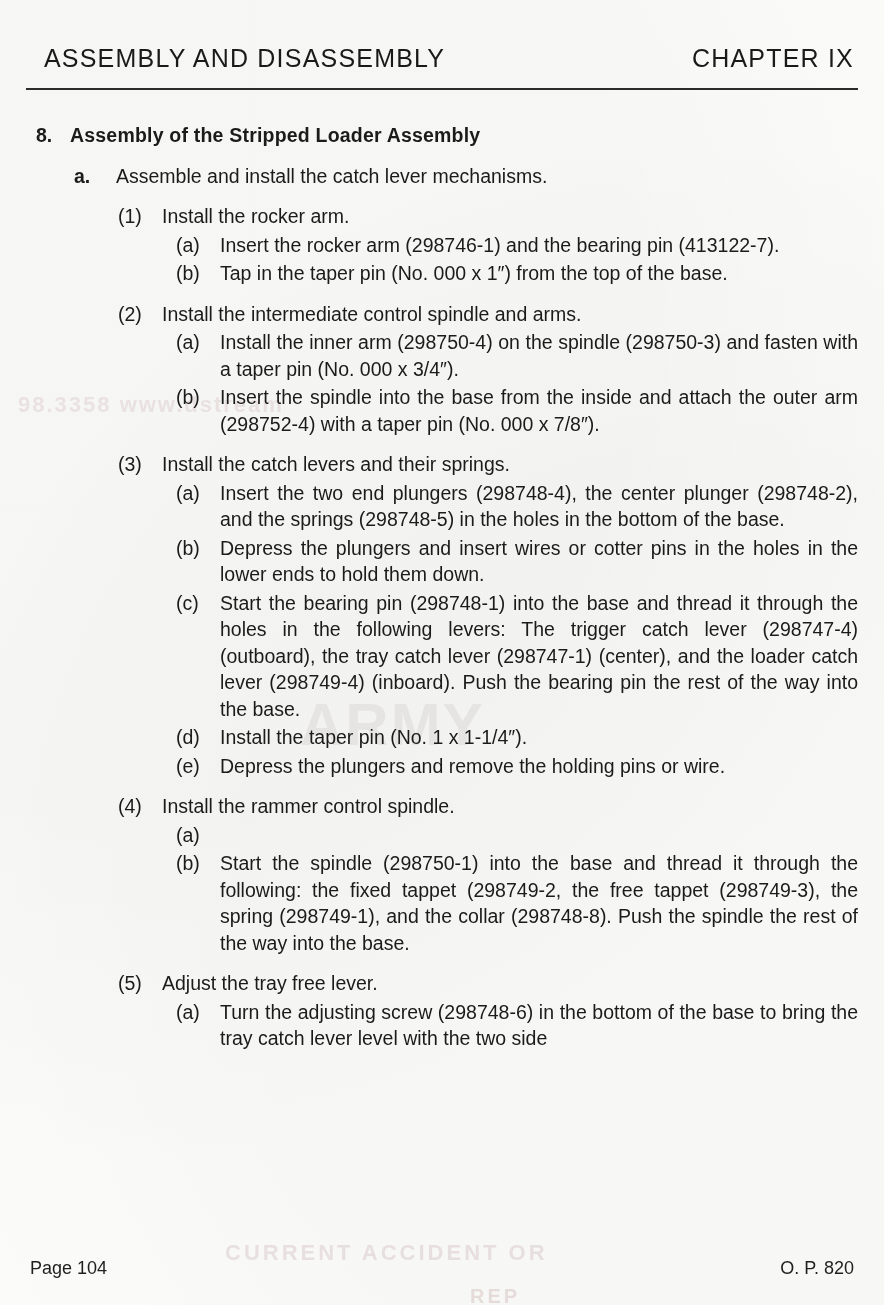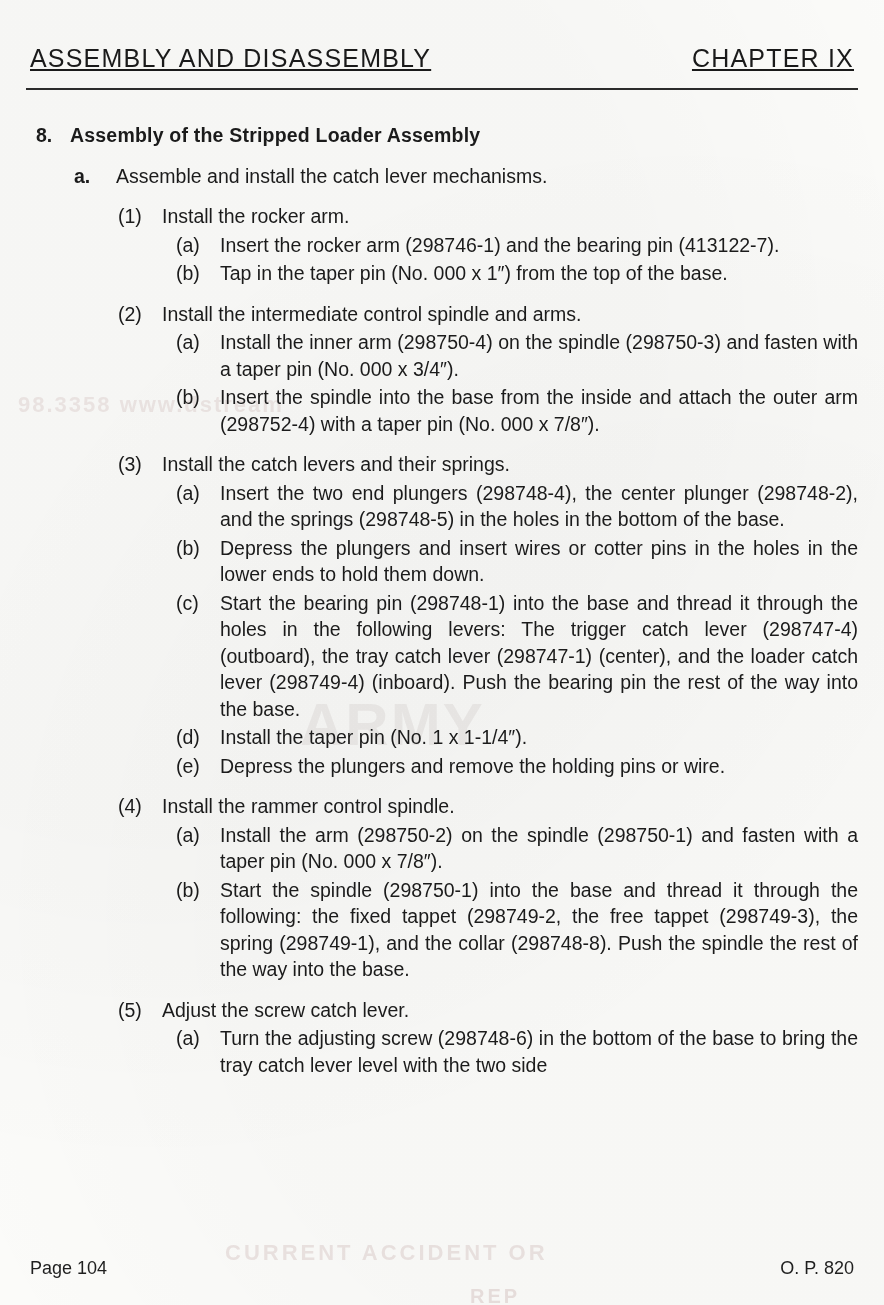--- a/index.html
+++ b/index.html
@@ -38,29 +38,28 @@
   }
   .wm1 { top: 232px; left: 34px; font-size: 76px; }
   .wm2 { top: 392px; left: 18px; font-size: 22px; color: rgba(150,90,90,0.13); }
   .wm3 { top: 690px; left: 300px; font-size: 60px; color: rgba(130,110,110,0.10); }
   .wm4 { top: 1240px; left: 225px; font-size: 22px; color: rgba(150,100,100,0.16); letter-spacing: 3px;}
   .wm5 { top: 1285px; left: 470px; font-size: 20px; color: rgba(150,100,100,0.18); letter-spacing: 3px;}
 
   header.doc-header {
     position: absolute;
     top: 44px;
-    left: 30px;
+    left: 44px;
     right: 30px;
     display: flex;
     justify-content: space-between;
     align-items: baseline;
     font-size: 25px;
     letter-spacing: 1.2px;
     color: #1a1a1a;
-    text-decoration: underline;
   }
   .rule-top {
     position: absolute;
     top: 88px;
     left: 26px;
     right: 26px;
     border-bottom: 2px solid #2b2b2b;
   }
 
   .content {
@@ -189,29 +188,28 @@
         <div class="blk lvl-4 tight">
           <div class="marker">(e)</div>
           <div class="body">Depress the plungers and remove the holding pins or wire.</div>
         </div>
         <div class="blk lvl-3">
           <div class="marker">(4)</div>
           <div class="body">Install the rammer control spindle.</div>
         </div>
         <div class="blk lvl-4 tight">
           <div class="marker">(a)</div>
-          <div class="body">Install the arm (298750-2) on the spindle (298750-1) and fasten with a taper pin (No. 000 x 7/8″).</div>
         </div>
         <div class="blk lvl-4 tight">
           <div class="marker">(b)</div>
           <div class="body">Start the spindle (298750-1) into the base and thread it through the following: the fixed tappet (298749-2, the free tappet (298749-3), the spring (298749-1), and the collar (298748-8).  Push the spindle the rest of the way into the base.</div>
         </div>
         <div class="blk lvl-3">
           <div class="marker">(5)</div>
-          <div class="body">Adjust the screw catch lever.</div>
+          <div class="body">Adjust the tray free lever.</div>
         </div>
         <div class="blk lvl-4 tight">
           <div class="marker">(a)</div>
           <div class="body">Turn the adjusting screw (298748-6) in the bottom of the base to bring the tray catch lever level with the two side</div>
         </div>
       </div>
 
   </main>
 
   <footer class="doc-footer">

